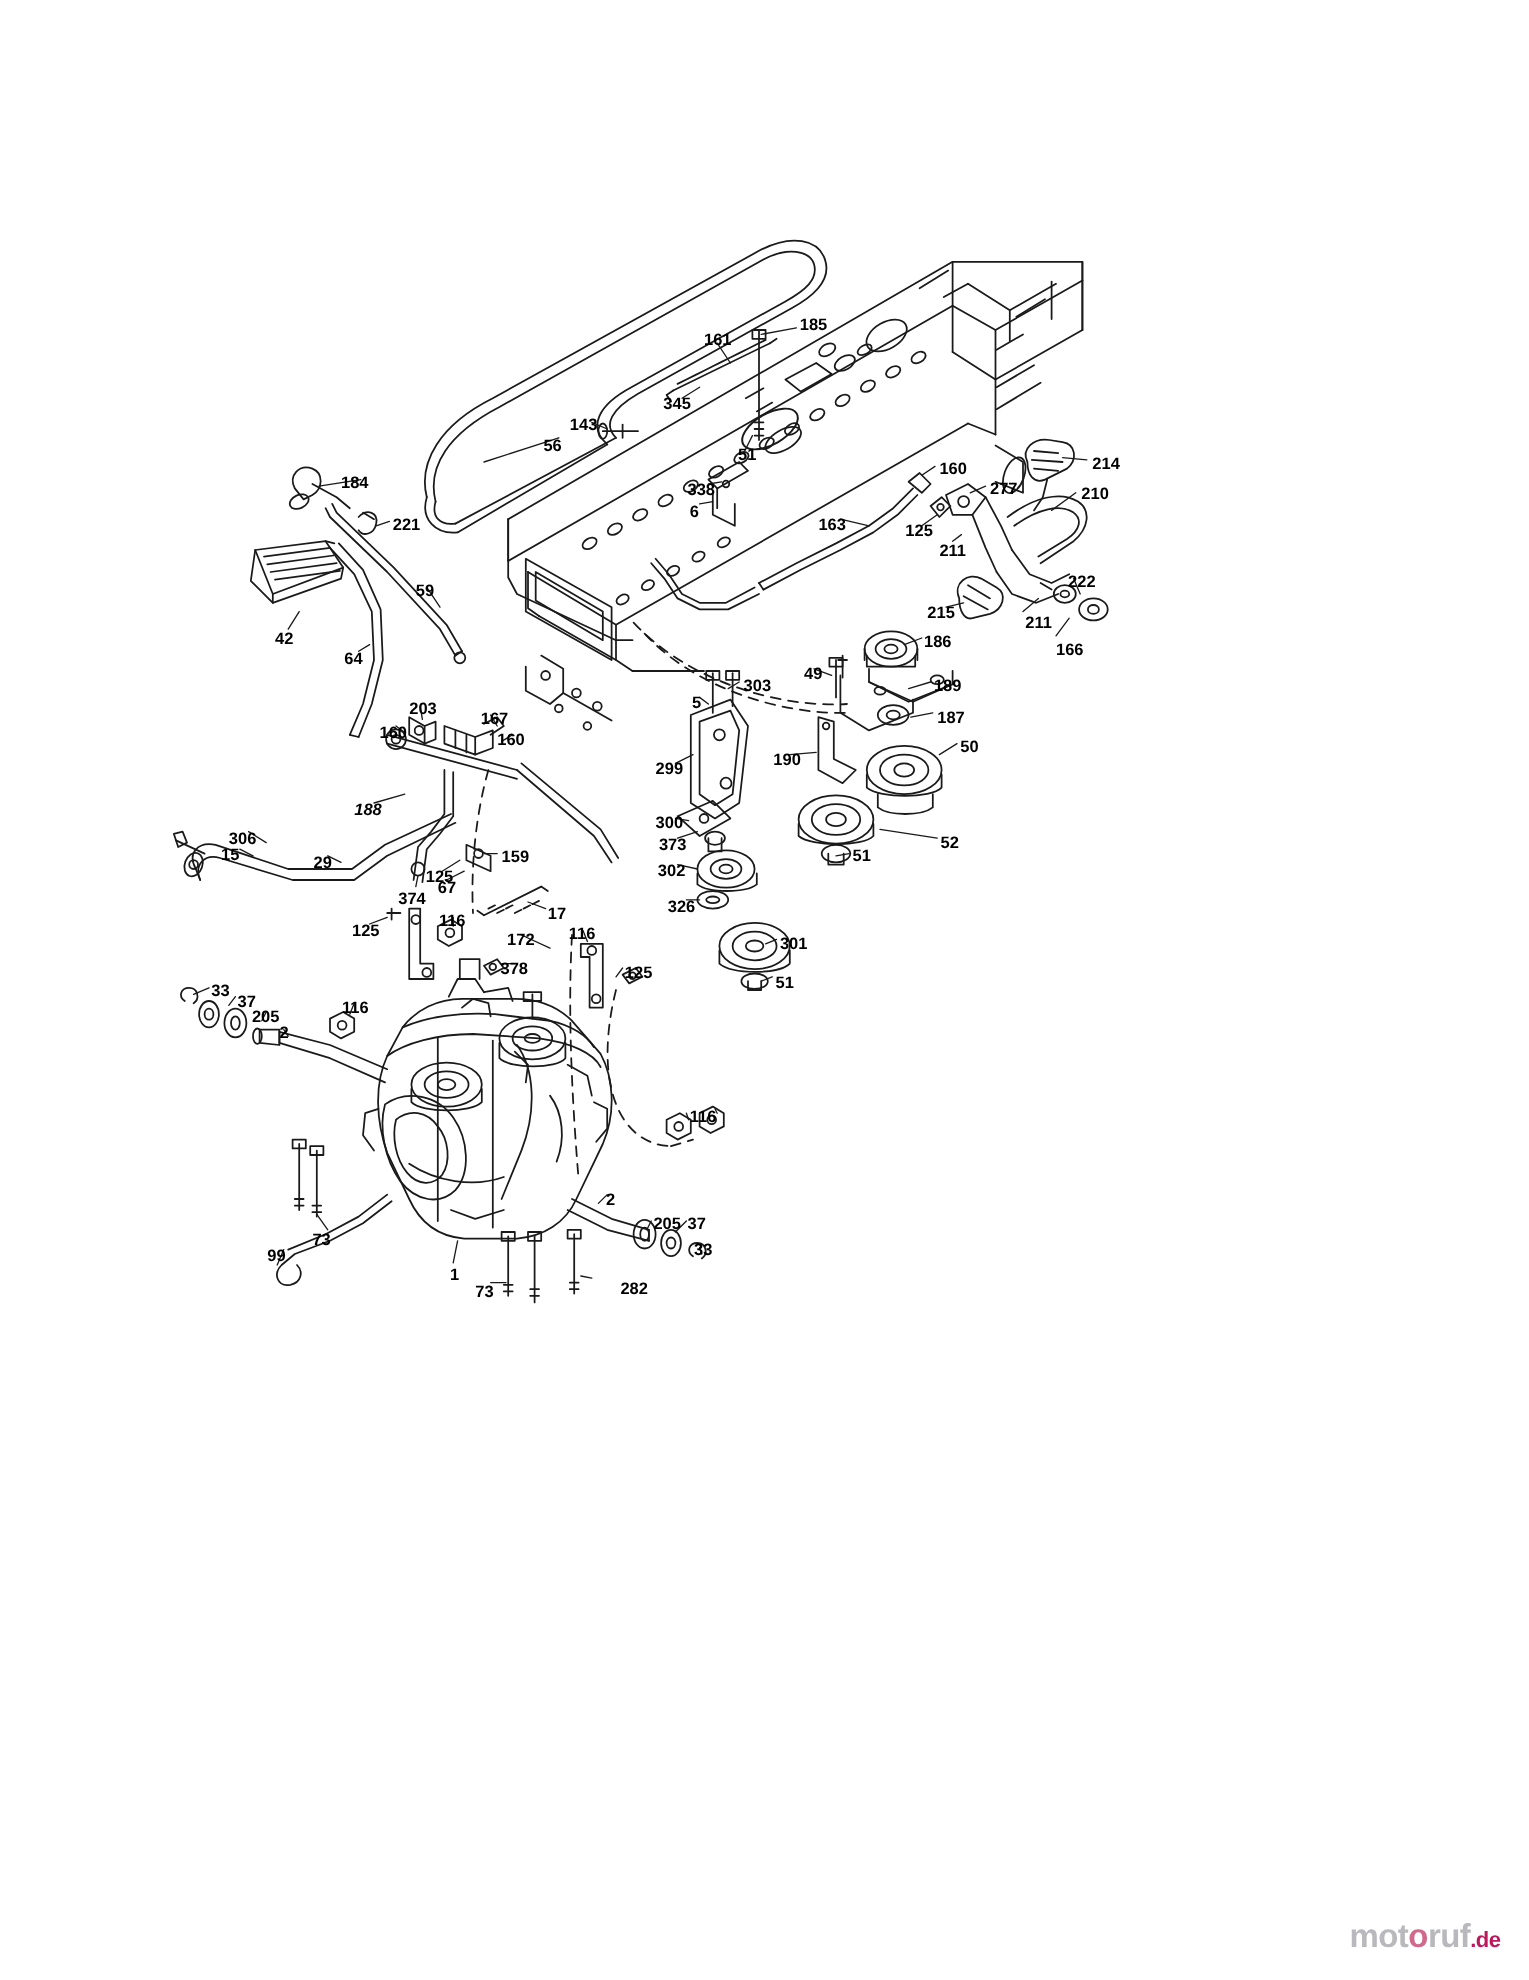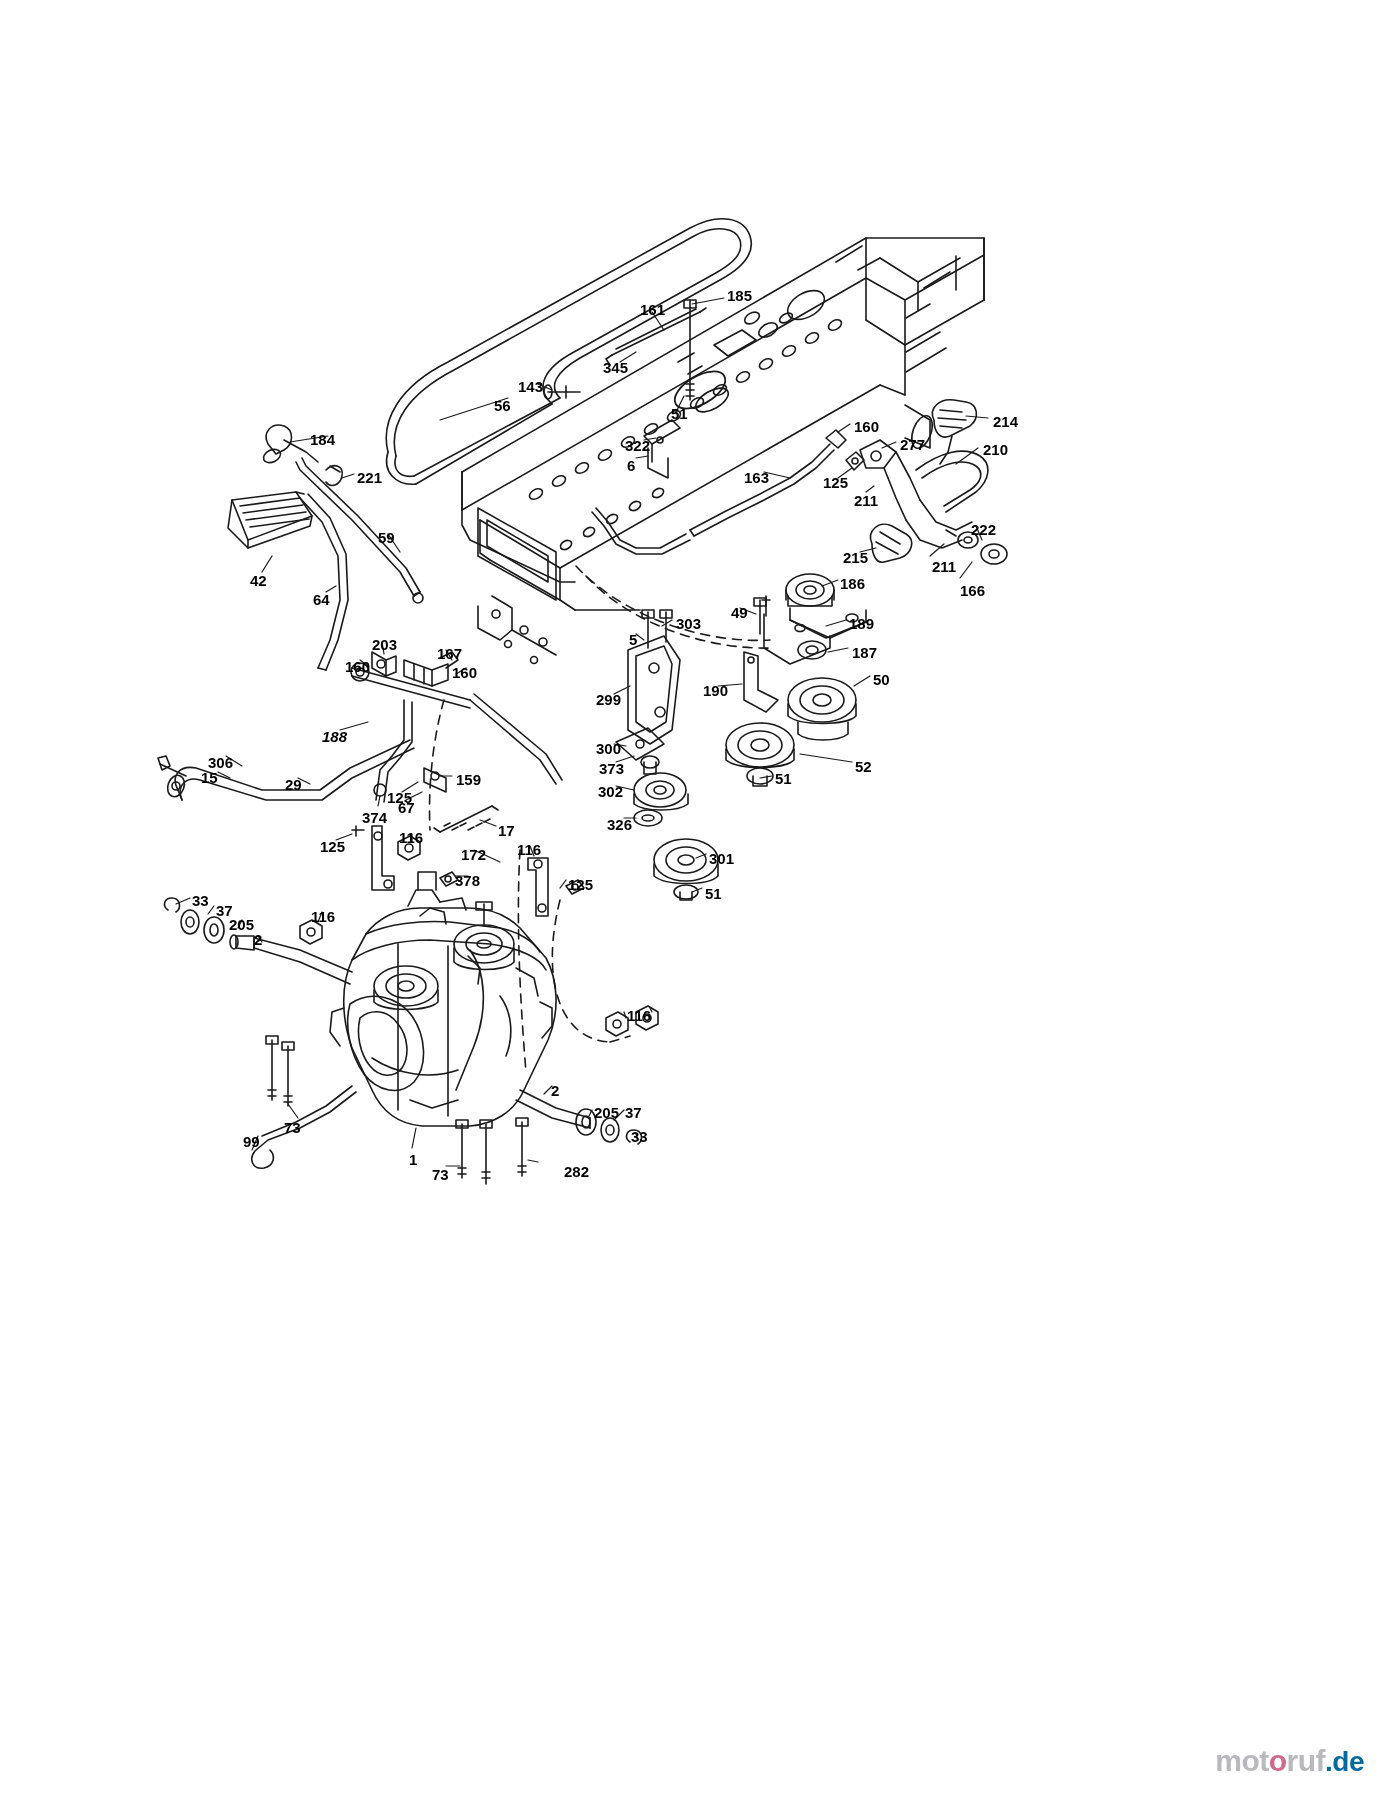--- a/index.html
+++ b/index.html
@@ -35,21 +35,21 @@
     right: 26px;
     bottom: 22px;
     font-family: "Liberation Sans", sans-serif;
     font-size: 30px;
     font-weight: bold;
     letter-spacing: -0.5px;
     color: #b9b9bd;
     white-space: nowrap;
   }
   #watermark .accent { color: #d06a8c; }
-  #watermark .tld { color: #0369a1; font-size: 28px; }
+  #watermark .tld { color: #be185d; font-size: 20px; }
 </style>
 </head>
 <body>
 
 <div id="page">
 
   <svg id="diagram-svg" viewBox="0 0 1390 1800">
     <g fill="none" stroke="#1a1a1a" stroke-width="1.6" stroke-linecap="round" stroke-linejoin="round">
 
       <g>
@@ -533,21 +533,21 @@
     </g>
   </svg>
 
   <div id="callout-layer">
       <div class="callout" style="left: 727px; top: 288px;">185</div>
       <div class="callout" style="left: 640px; top: 302px;">161</div>
       <div class="callout" style="left: 603px; top: 360px;">345</div>
       <div class="callout" style="left: 518px; top: 379px;">143</div>
       <div class="callout" style="left: 494px; top: 398px;">56</div>
       <div class="callout" style="left: 671px; top: 406px;">51</div>
-      <div class="callout" style="left: 625px; top: 438px;">322</div>
+      <div class="callout" style="left: 625px; top: 438px;">338</div>
       <div class="callout" style="left: 627px; top: 458px;">6</div>
       <div class="callout" style="left: 993px; top: 414px;">214</div>
       <div class="callout" style="left: 854px; top: 419px;">160</div>
       <div class="callout" style="left: 900px; top: 437px;">277</div>
       <div class="callout" style="left: 983px; top: 442px;">210</div>
       <div class="callout" style="left: 310px; top: 432px;">184</div>
       <div class="callout" style="left: 357px; top: 470px;">221</div>
       <div class="callout" style="left: 744px; top: 470px;">163</div>
       <div class="callout" style="left: 823px; top: 475px;">125</div>
       <div class="callout" style="left: 854px; top: 493px;">211</div>

